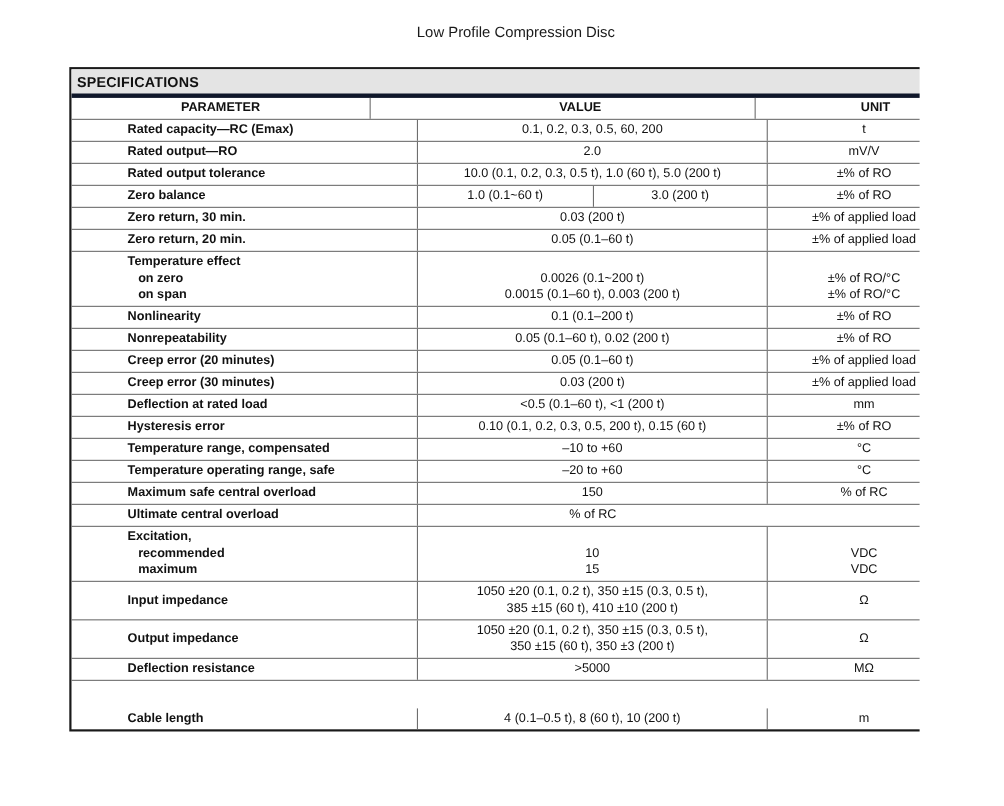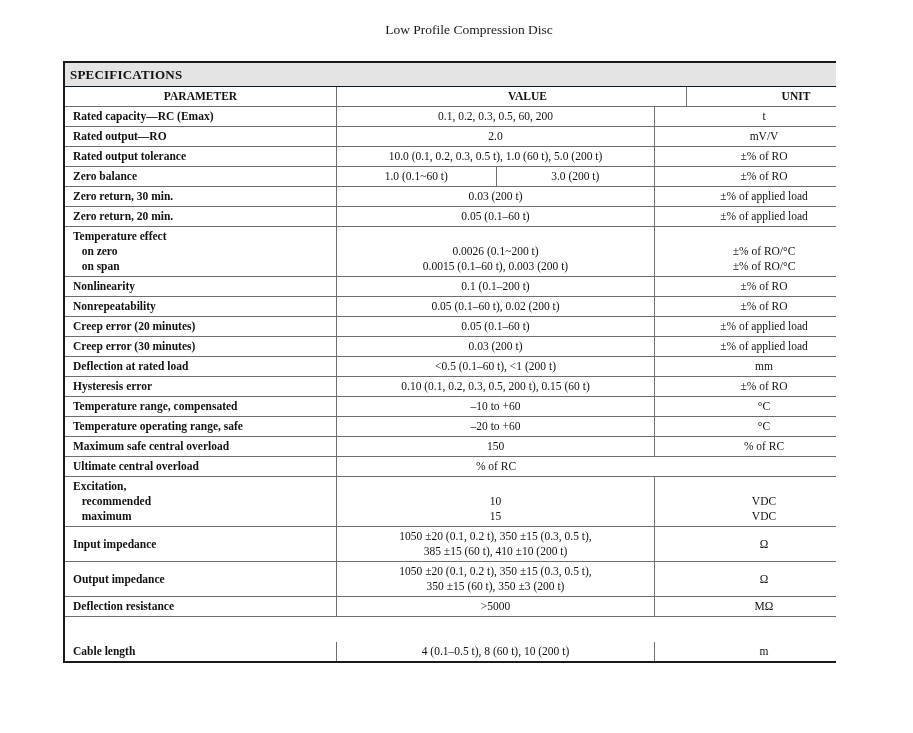--- a/index.html
+++ b/index.html
@@ -4,53 +4,52 @@
 <style>
   * { box-sizing: border-box; }
   html, body { margin: 0; padding: 0; background: #ffffff; }
   body { font-family: "Liberation Sans", sans-serif; color: #111; }
   .page {
     position: relative;
     width: 836px;
     height: 733px;
     background: #ffffff;
     overflow: hidden;
-    font-family: Liberation Serif, serif;
   }
   .doc-title {
     position: absolute;
     top: 22px;
     left: 63px;
     width: 812px;
     text-align: center;
     font-size: 13.5px;
     color: #1a1a1a;
   }
   .spec-table {
     position: absolute;
     top: 61px;
     left: 63px;
     width: 812px;
     border: 2px solid #1a1a1a;
     background: #fff;
   }
   .spec-bar {
     background: #e4e4e4;
-    border-bottom: 1px solid #0f172a;
+    border-bottom: 4px solid #0f172a;
     font-weight: bold;
     font-size: 13px;
     padding: 4px 5px 3px 5px;
     letter-spacing: 0.2px;
   }
   .hdr-row, .row {
     display: grid;
     grid-template-columns: 272px 318px 1fr;
   }
   .hdr-row { border-bottom: 1px solid #6e6e6e; gap: 32px; }
-  .row { border-bottom: 1px solid #6e6e6e; }
+  .row { border-bottom: 1px solid #6e6e6e; padding-left: 43px; }
   .row:last-child { border-bottom: none; margin-top: 25px; }
   .cell {
     min-height: 19px;
     padding: 2px 8px;
     font-size: 11.5px;
     line-height: 15px;
     display: flex;
     align-items: center;
     white-space: pre-line;
   }

